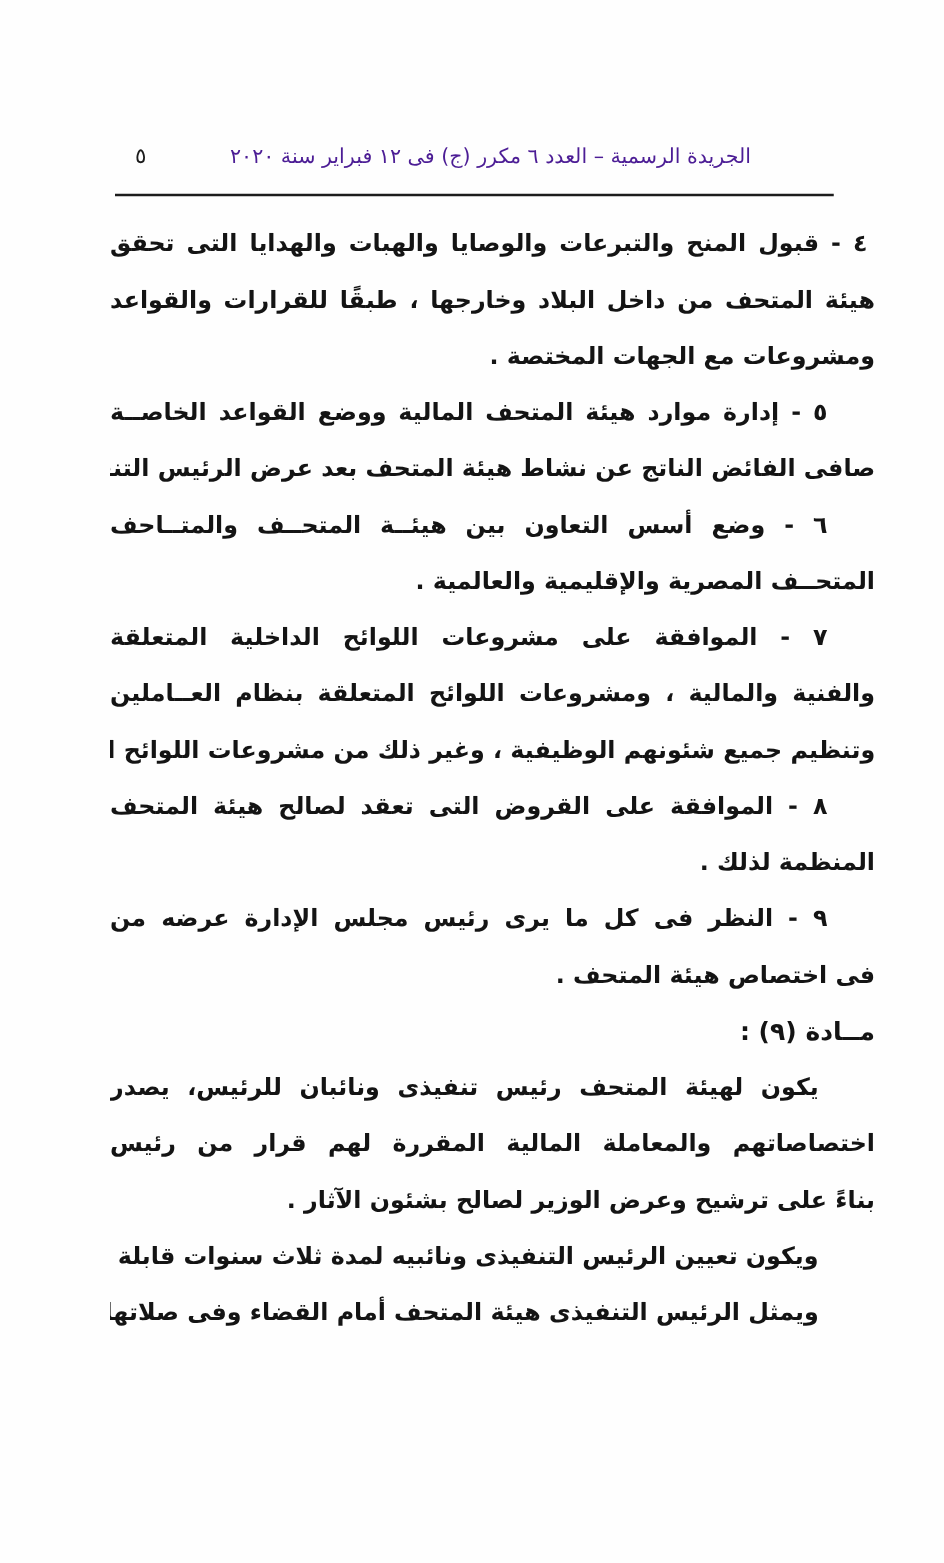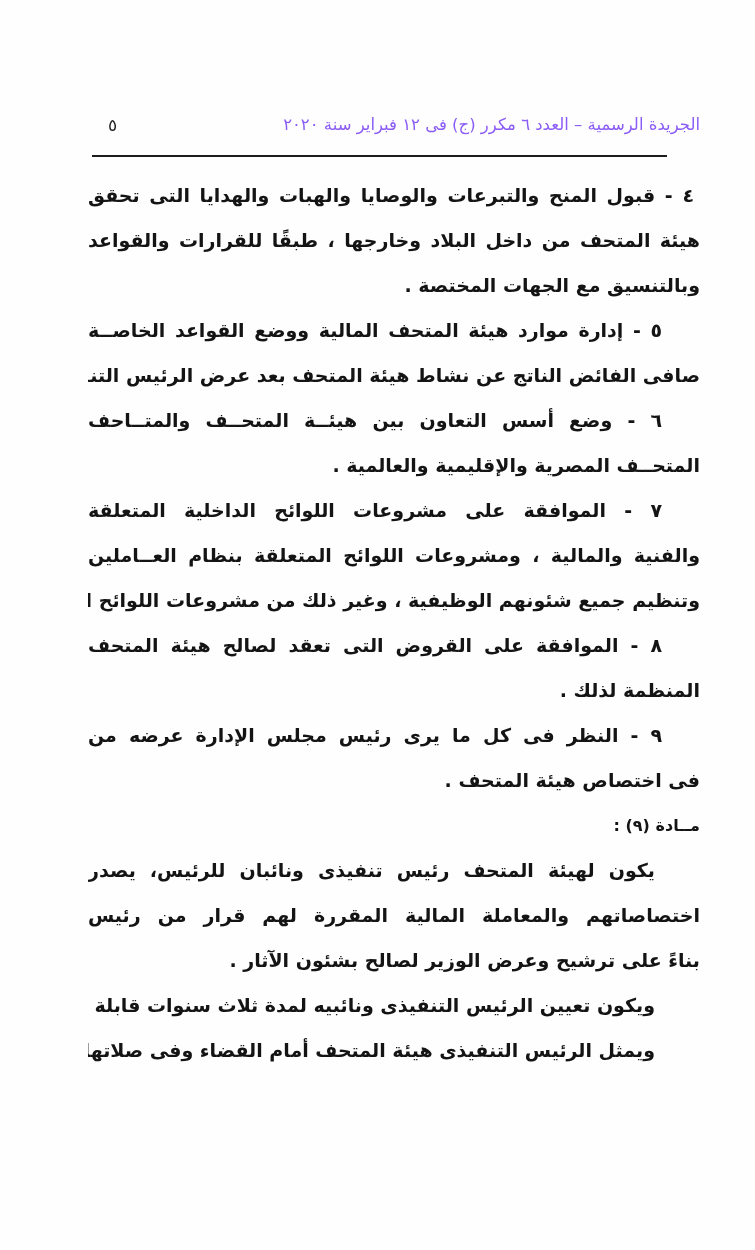--- a/index.html
+++ b/index.html
@@ -16,25 +16,25 @@
     position: absolute;
     top: 0;
     right: 55px;
     left: 88px;
   }
   .gazette-header {
     position: relative;
     padding-top: 110px;
   }
   .gazette-header .title {
-    text-align: right;
+    text-align: left;
     padding-left: 96px;
     font-size: 16.5px;
     line-height: 30px;
-    color: #8b5cf6;
+    color: #4c1d95;
     white-space: nowrap;
   }
   .gazette-header .pageno {
     position: absolute;
     top: 110px;
     left: 20px;
     font-size: 17px;
     line-height: 30px;
     color: #1b1b1b;
   }
@@ -61,21 +61,21 @@
   .line.j {
     white-space: normal;
     text-align: justify;
     text-align-last: justify;
     -moz-text-align-last: justify;
   }
   .ind6  { padding-right: 6px; }
   .ind38 { padding-right: 38px; }
   .ind45 { padding-right: 45px; }
   .heading {
-    font-size: 16px;
+    font-size: 20px;
     font-weight: 900;
   }
 </style>
 </head>
 <body>
 
 <div class="page">
   <div class="content">
 
     <div class="gazette-header">
@@ -83,21 +83,21 @@
       <div class="pageno">٥</div>
     </div>
 
     <div class="header-rule"></div>
 
     <div class="body-text">
 
       <div>
         <div class="line j ind6">٤ - قبول المنح والتبرعات والوصايا والهبات والهدايا التى تحقق أغراض</div>
         <div class="line j">هيئة المتحف من داخل البلاد وخارجها ، طبقًا للقرارات والقواعد المنظمة لذلك ،</div>
-        <div class="line">وبالتنسيق مع الجهات المختصة .</div>
+        <div class="line">ومشروعات مع الجهات المختصة .</div>
       </div>
 
       <div>
         <div class="line j ind38">٥ - إدارة موارد هيئة المتحف المالية ووضع القواعد الخاصــة لاســتخدام</div>
         <div class="line">صافى الفائض الناتج عن نشاط هيئة المتحف بعد عرض الرئيس التنفيذى .</div>
       </div>
 
       <div>
         <div class="line j ind38">٦ - وضع أسس التعاون بين هيئــة المتحــف والمتــاحف والمؤســسات</div>
         <div class="line">المتحــف المصرية والإقليمية والعالمية .</div>

